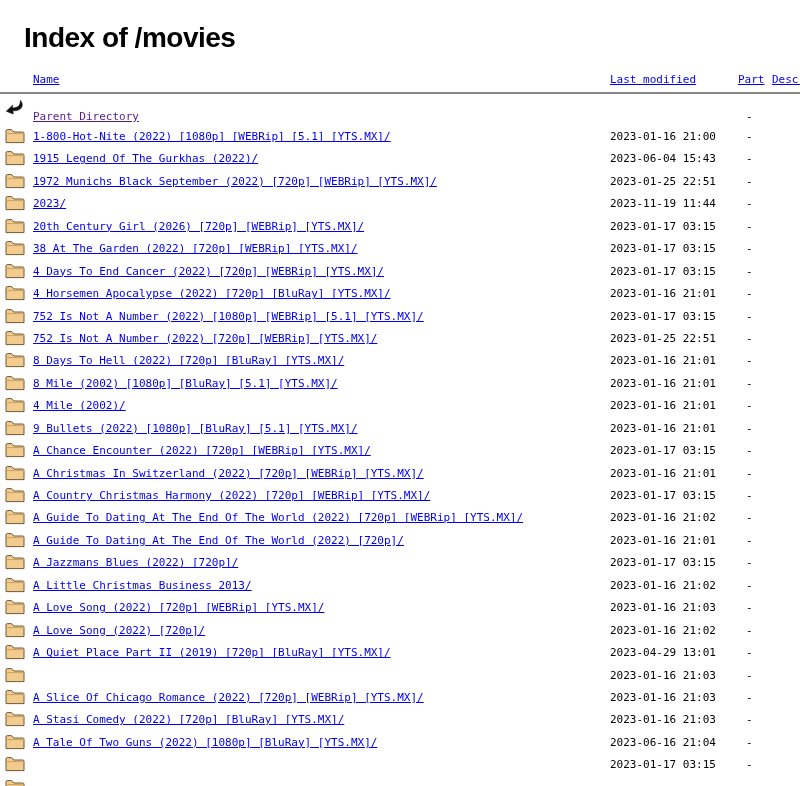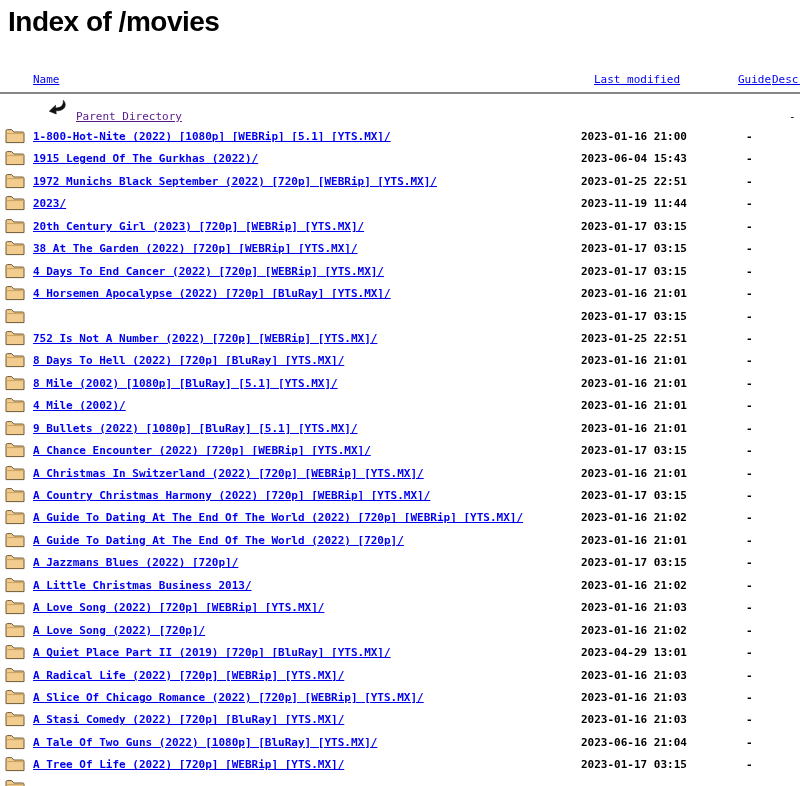--- a/index.html
+++ b/index.html
@@ -13,21 +13,21 @@
   .page {
     position: relative;
     width: 800px;
     height: 786px;
     overflow: hidden;
   }
   .title {
     position: absolute;
     left: 8px;
     top: 6px;
-    margin: 0;
+    margin: 16px;
     font-family: "Liberation Sans", "DejaVu Sans", sans-serif;
     font-weight: 700;
     font-size: 28px;
     letter-spacing: -0.5px;
     color: #000000;
     white-space: nowrap;
   }
   .listing {
     position: absolute;
     left: 0; top: 0;
@@ -36,52 +36,52 @@
     line-height: 14px;
     white-space: nowrap;
   }
   a.lnk {
     color: #0000EE;
     text-decoration: underline;
     cursor: pointer;
   }
   a.lnk.visited { color: #551A8B; }
   .hdr-name   { position: absolute; left: 33px;  top: 73px; }
-  .hdr-mod    { position: absolute; left: 594px; top: 73px; }
+  .hdr-mod    { position: absolute; left: 610px; top: 73px; }
   .hdr-size   { position: absolute; left: 738px; top: 73px; }
   .hdr-desc   { position: absolute; left: 772px; top: 73px; }
   .rule {
     position: absolute;
     left: 0; top: 92px;
     width: 800px; height: 2px;
     background: #868686;
   }
-  .parent-row { position: absolute; left: 0; top: 106px; width: 732px; height: 22px; margin-left: 43px; }
+  .parent-row { position: absolute; left: 0; top: 106px; width: 732px; height: 22px; }
   .parent-row .icon { position: absolute; left: 4px; top: -9px; }
   .parent-row .nm   { position: absolute; left: 33px; top: 4px; }
   .parent-row .sz   { position: absolute; left: 746px; top: 4px; color: #000; }
   .rows { position: absolute; left: 0; top: 126px; width: 800px; }
-  .row { position: relative; width: 800px; height: 22.45px; font-weight: bold; }
+  .row { position: relative; width: 800px; height: 22.45px; }
   .row .icon { position: absolute; left: 5px; top: 2px; }
   .row .nm   { position: absolute; left: 33px; top: 4px; }
-  .row .dt   { position: absolute; left: 581px; top: 4px; color: #000; text-align: center; }
+  .row .dt   { position: absolute; left: 610px; top: 4px; color: #000; text-align: center; }
   .row .sz   { position: absolute; left: 746px; top: 4px; color: #000; }
 </style>
 </head>
 <body>
 
 <div class="page">
 
   <h1 class="title">Index of /movies</h1>
 
   <div class="listing">
 
     <a class="lnk hdr-name">Name</a>
     <a class="lnk hdr-mod">Last modified</a>
-    <a class="lnk hdr-size">Guide</a>
+    <a class="lnk hdr-size">Part</a>
     <a class="lnk hdr-desc">Description</a>
 
     <div class="rule"></div>
 
     <div class="parent-row">
       <span class="icon">
         <svg width="21" height="21" viewBox="0 0 20 20">
           <path d="M2.2 13.5 L8.2 7.8 L8.0 10.4 C13.2 10.6 15.8 8.2 15.6 3.2 C19.2 7.4 17.6 13.4 8.4 13.2 L8.8 16.2 Z" fill="#111111" stroke="#111111" stroke-width="0.6"></path>
         </svg>
       </span>
@@ -138,21 +138,21 @@
     <span class="sz">-</span>
   </div>
 
   <div class="row">
     <span class="icon">
       <svg width="20" height="16" viewBox="0 0 20 16">
         <path d="M1 14.6 V2.9 Q1 1.6 2.3 1.6 H6.6 L8.8 4.0 H17.7 Q19 4.0 19 5.3 V14.6 Z" fill="#F2CC8F" stroke="#6E5B35" stroke-width="1"></path>
         <path d="M1 5.6 H19" stroke="#C9A262" stroke-width="1" fill="none"></path>
       </svg>
     </span>
-    <a class="lnk nm">20th Century Girl (2023) [720p] [WEBRip] [YTS.MX]/</a>
+    <a class="lnk nm">20th Century Girl (2026) [720p] [WEBRip] [YTS.MX]/</a>
     <span class="dt">2023-01-17 03:15</span>
     <span class="sz">-</span>
   </div>
 
   <div class="row">
     <span class="icon">
       <svg width="20" height="16" viewBox="0 0 20 16">
         <path d="M1 14.6 V2.9 Q1 1.6 2.3 1.6 H6.6 L8.8 4.0 H17.7 Q19 4.0 19 5.3 V14.6 Z" fill="#F2CC8F" stroke="#6E5B35" stroke-width="1"></path>
         <path d="M1 5.6 H19" stroke="#C9A262" stroke-width="1" fill="none"></path>
       </svg>
@@ -186,20 +186,21 @@
     <span class="sz">-</span>
   </div>
 
   <div class="row">
     <span class="icon">
       <svg width="20" height="16" viewBox="0 0 20 16">
         <path d="M1 14.6 V2.9 Q1 1.6 2.3 1.6 H6.6 L8.8 4.0 H17.7 Q19 4.0 19 5.3 V14.6 Z" fill="#F2CC8F" stroke="#6E5B35" stroke-width="1"></path>
         <path d="M1 5.6 H19" stroke="#C9A262" stroke-width="1" fill="none"></path>
       </svg>
     </span>
+    <a class="lnk nm">752 Is Not A Number (2022) [1080p] [WEBRip] [5.1] [YTS.MX]/</a>
     <span class="dt">2023-01-17 03:15</span>
     <span class="sz">-</span>
   </div>
 
   <div class="row">
     <span class="icon">
       <svg width="20" height="16" viewBox="0 0 20 16">
         <path d="M1 14.6 V2.9 Q1 1.6 2.3 1.6 H6.6 L8.8 4.0 H17.7 Q19 4.0 19 5.3 V14.6 Z" fill="#F2CC8F" stroke="#6E5B35" stroke-width="1"></path>
         <path d="M1 5.6 H19" stroke="#C9A262" stroke-width="1" fill="none"></path>
       </svg>
@@ -377,21 +378,20 @@
     <span class="sz">-</span>
   </div>
 
   <div class="row">
     <span class="icon">
       <svg width="20" height="16" viewBox="0 0 20 16">
         <path d="M1 14.6 V2.9 Q1 1.6 2.3 1.6 H6.6 L8.8 4.0 H17.7 Q19 4.0 19 5.3 V14.6 Z" fill="#F2CC8F" stroke="#6E5B35" stroke-width="1"></path>
         <path d="M1 5.6 H19" stroke="#C9A262" stroke-width="1" fill="none"></path>
       </svg>
     </span>
-    <a class="lnk nm">A Radical Life (2022) [720p] [WEBRip] [YTS.MX]/</a>
     <span class="dt">2023-01-16 21:03</span>
     <span class="sz">-</span>
   </div>
 
   <div class="row">
     <span class="icon">
       <svg width="20" height="16" viewBox="0 0 20 16">
         <path d="M1 14.6 V2.9 Q1 1.6 2.3 1.6 H6.6 L8.8 4.0 H17.7 Q19 4.0 19 5.3 V14.6 Z" fill="#F2CC8F" stroke="#6E5B35" stroke-width="1"></path>
         <path d="M1 5.6 H19" stroke="#C9A262" stroke-width="1" fill="none"></path>
       </svg>
@@ -425,21 +425,20 @@
     <span class="sz">-</span>
   </div>
 
   <div class="row">
     <span class="icon">
       <svg width="20" height="16" viewBox="0 0 20 16">
         <path d="M1 14.6 V2.9 Q1 1.6 2.3 1.6 H6.6 L8.8 4.0 H17.7 Q19 4.0 19 5.3 V14.6 Z" fill="#F2CC8F" stroke="#6E5B35" stroke-width="1"></path>
         <path d="M1 5.6 H19" stroke="#C9A262" stroke-width="1" fill="none"></path>
       </svg>
     </span>
-    <a class="lnk nm">A Tree Of Life (2022) [720p] [WEBRip] [YTS.MX]/</a>
     <span class="dt">2023-01-17 03:15</span>
     <span class="sz">-</span>
   </div>
 
   <div class="row">
     <span class="icon">
       <svg width="20" height="16" viewBox="0 0 20 16">
         <path d="M1 14.6 V2.9 Q1 1.6 2.3 1.6 H6.6 L8.8 4.0 H17.7 Q19 4.0 19 5.3 V14.6 Z" fill="#F2CC8F" stroke="#6E5B35" stroke-width="1"></path>
         <path d="M1 5.6 H19" stroke="#C9A262" stroke-width="1" fill="none"></path>
       </svg>

